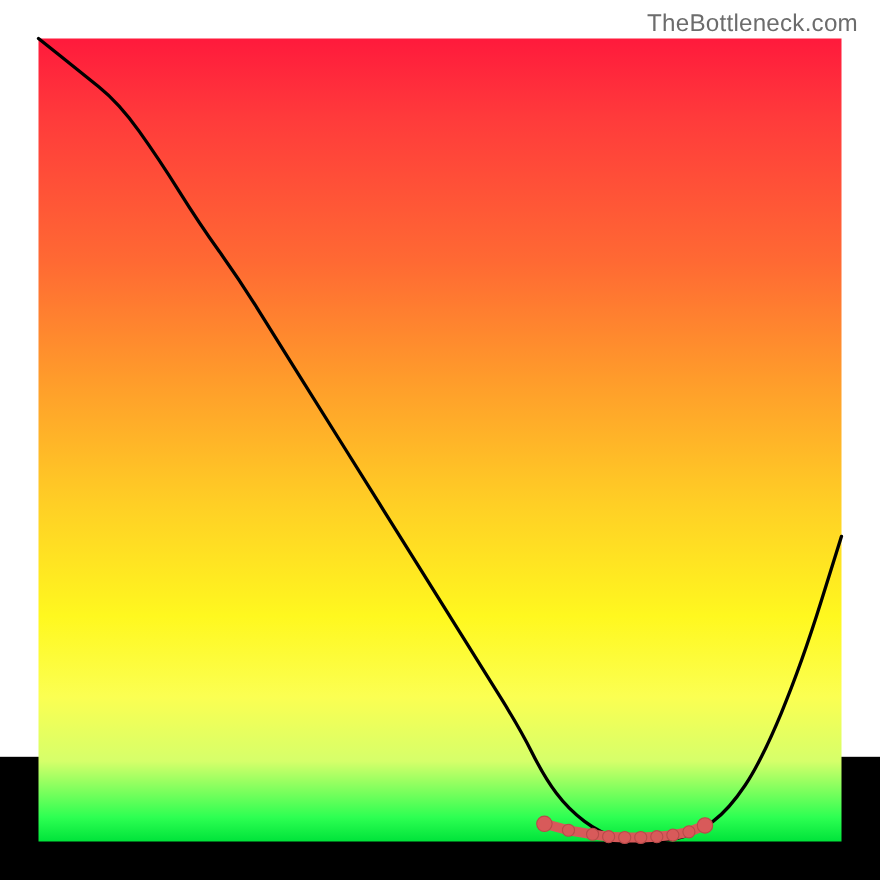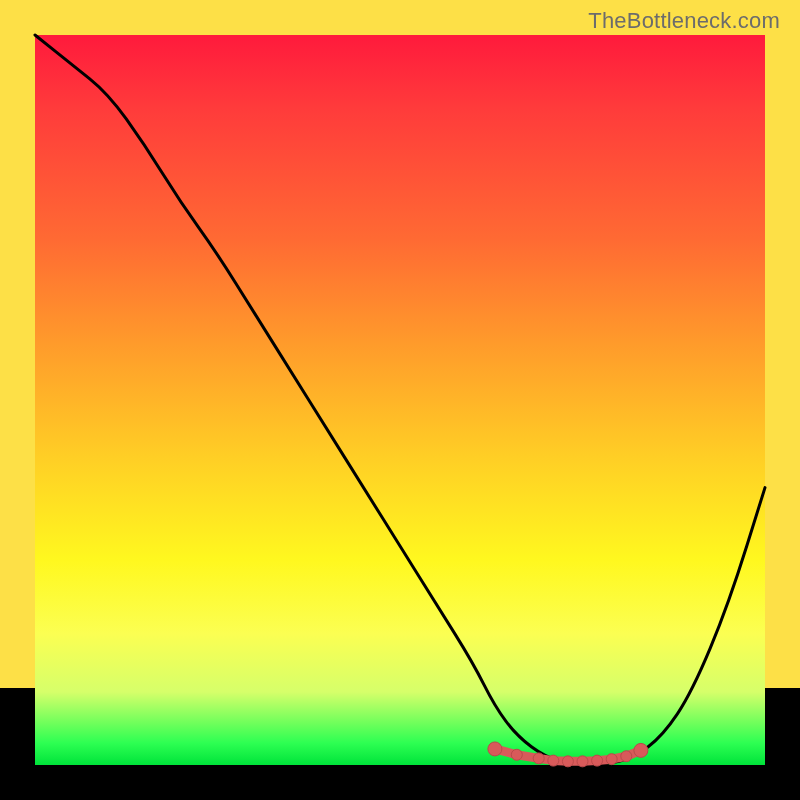--- a/index.html
+++ b/index.html
@@ -8,21 +8,21 @@
     width: 800px;
     height: 800px;
     background: #000;
     overflow: hidden;
     font-family: Arial, Helvetica, sans-serif;
   }
   .frame {
     position: relative;
     width: 800px;
     height: 688px;
-    background: #fde047;
+    background: #ffffff;
   }
   .plot-area {
     position: absolute;
     left: 35px;
     top: 35px;
     width: 730px;
     height: 730px;
     background: linear-gradient(
       to bottom,
       #ff1a3c 0%,

